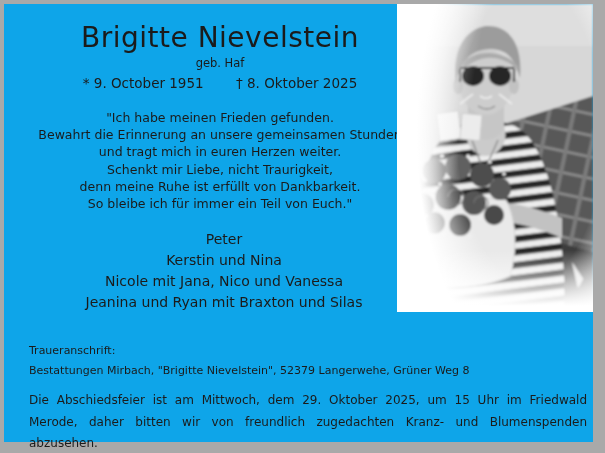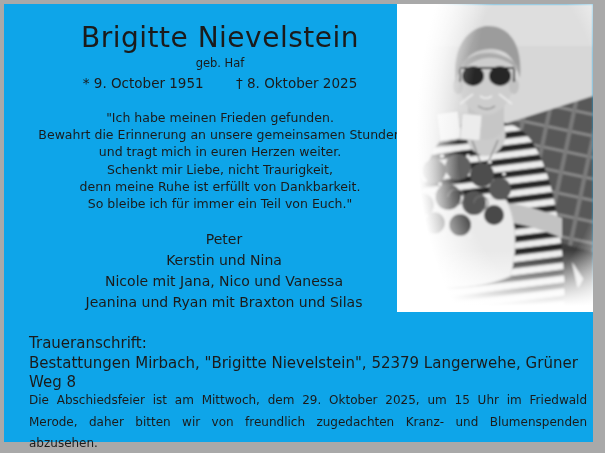--- a/index.html
+++ b/index.html
@@ -23,22 +23,22 @@
     text-align:center;
   }
   .title   { margin-top:18px; font-size:28px; line-height:32px; letter-spacing:0.5px; }
   .maiden  { margin-top:2px; font-size:11.5px; line-height:15px; }
   .dates   { margin-top:3px; font-size:13.5px; line-height:18px; }
   .dates .death { margin-left:28px; }
   .quote   { margin-top:17px; font-size:12.5px; line-height:17.2px; }
   .names   { margin-top:17px; font-size:14px; line-height:21px;padding-left:8px; }
 
   .address {
-    position:absolute; left:25px; top:330px;
-    font-size:15px; line-height:19.5px;
+    position:absolute; left:25px; top:337px;
+    font-size:11px; line-height:19.5px;
     text-align:left;
   }
   .ceremony {
     position:absolute; left:25px; top:386px;
     width:558px;
     font-size:12px; line-height:21.5px;
     text-align:justify;
   }
 
   .photo {

